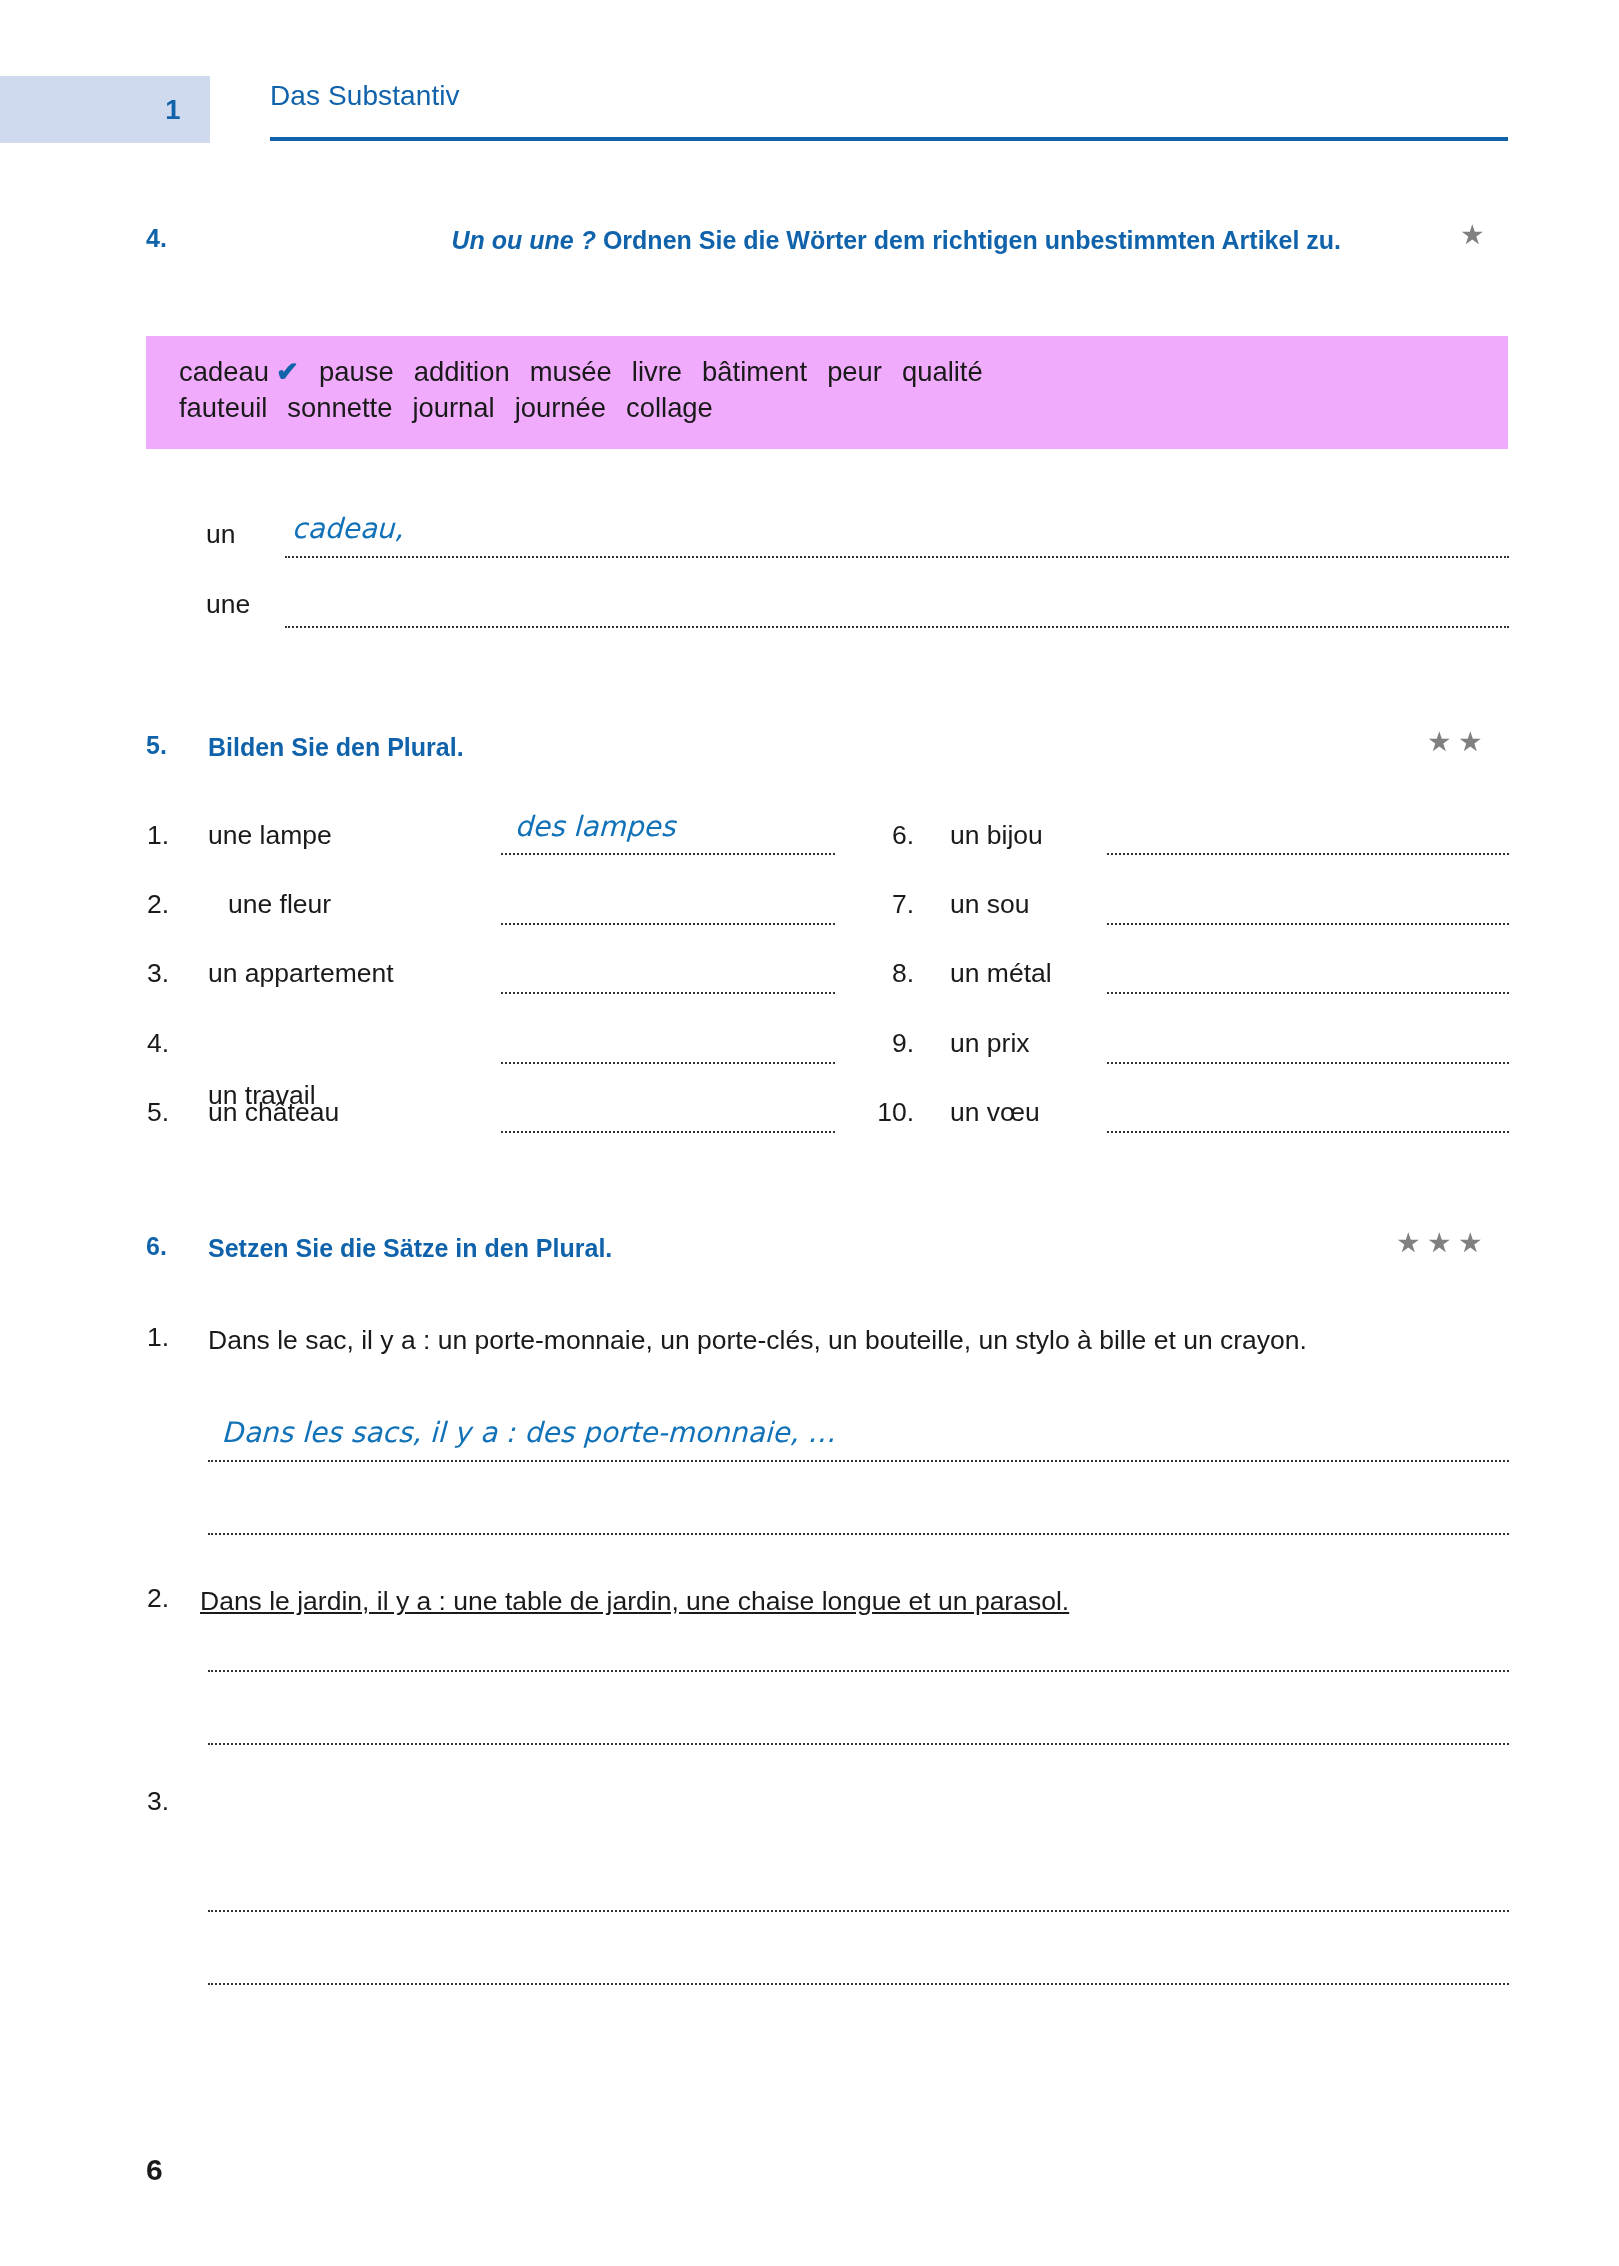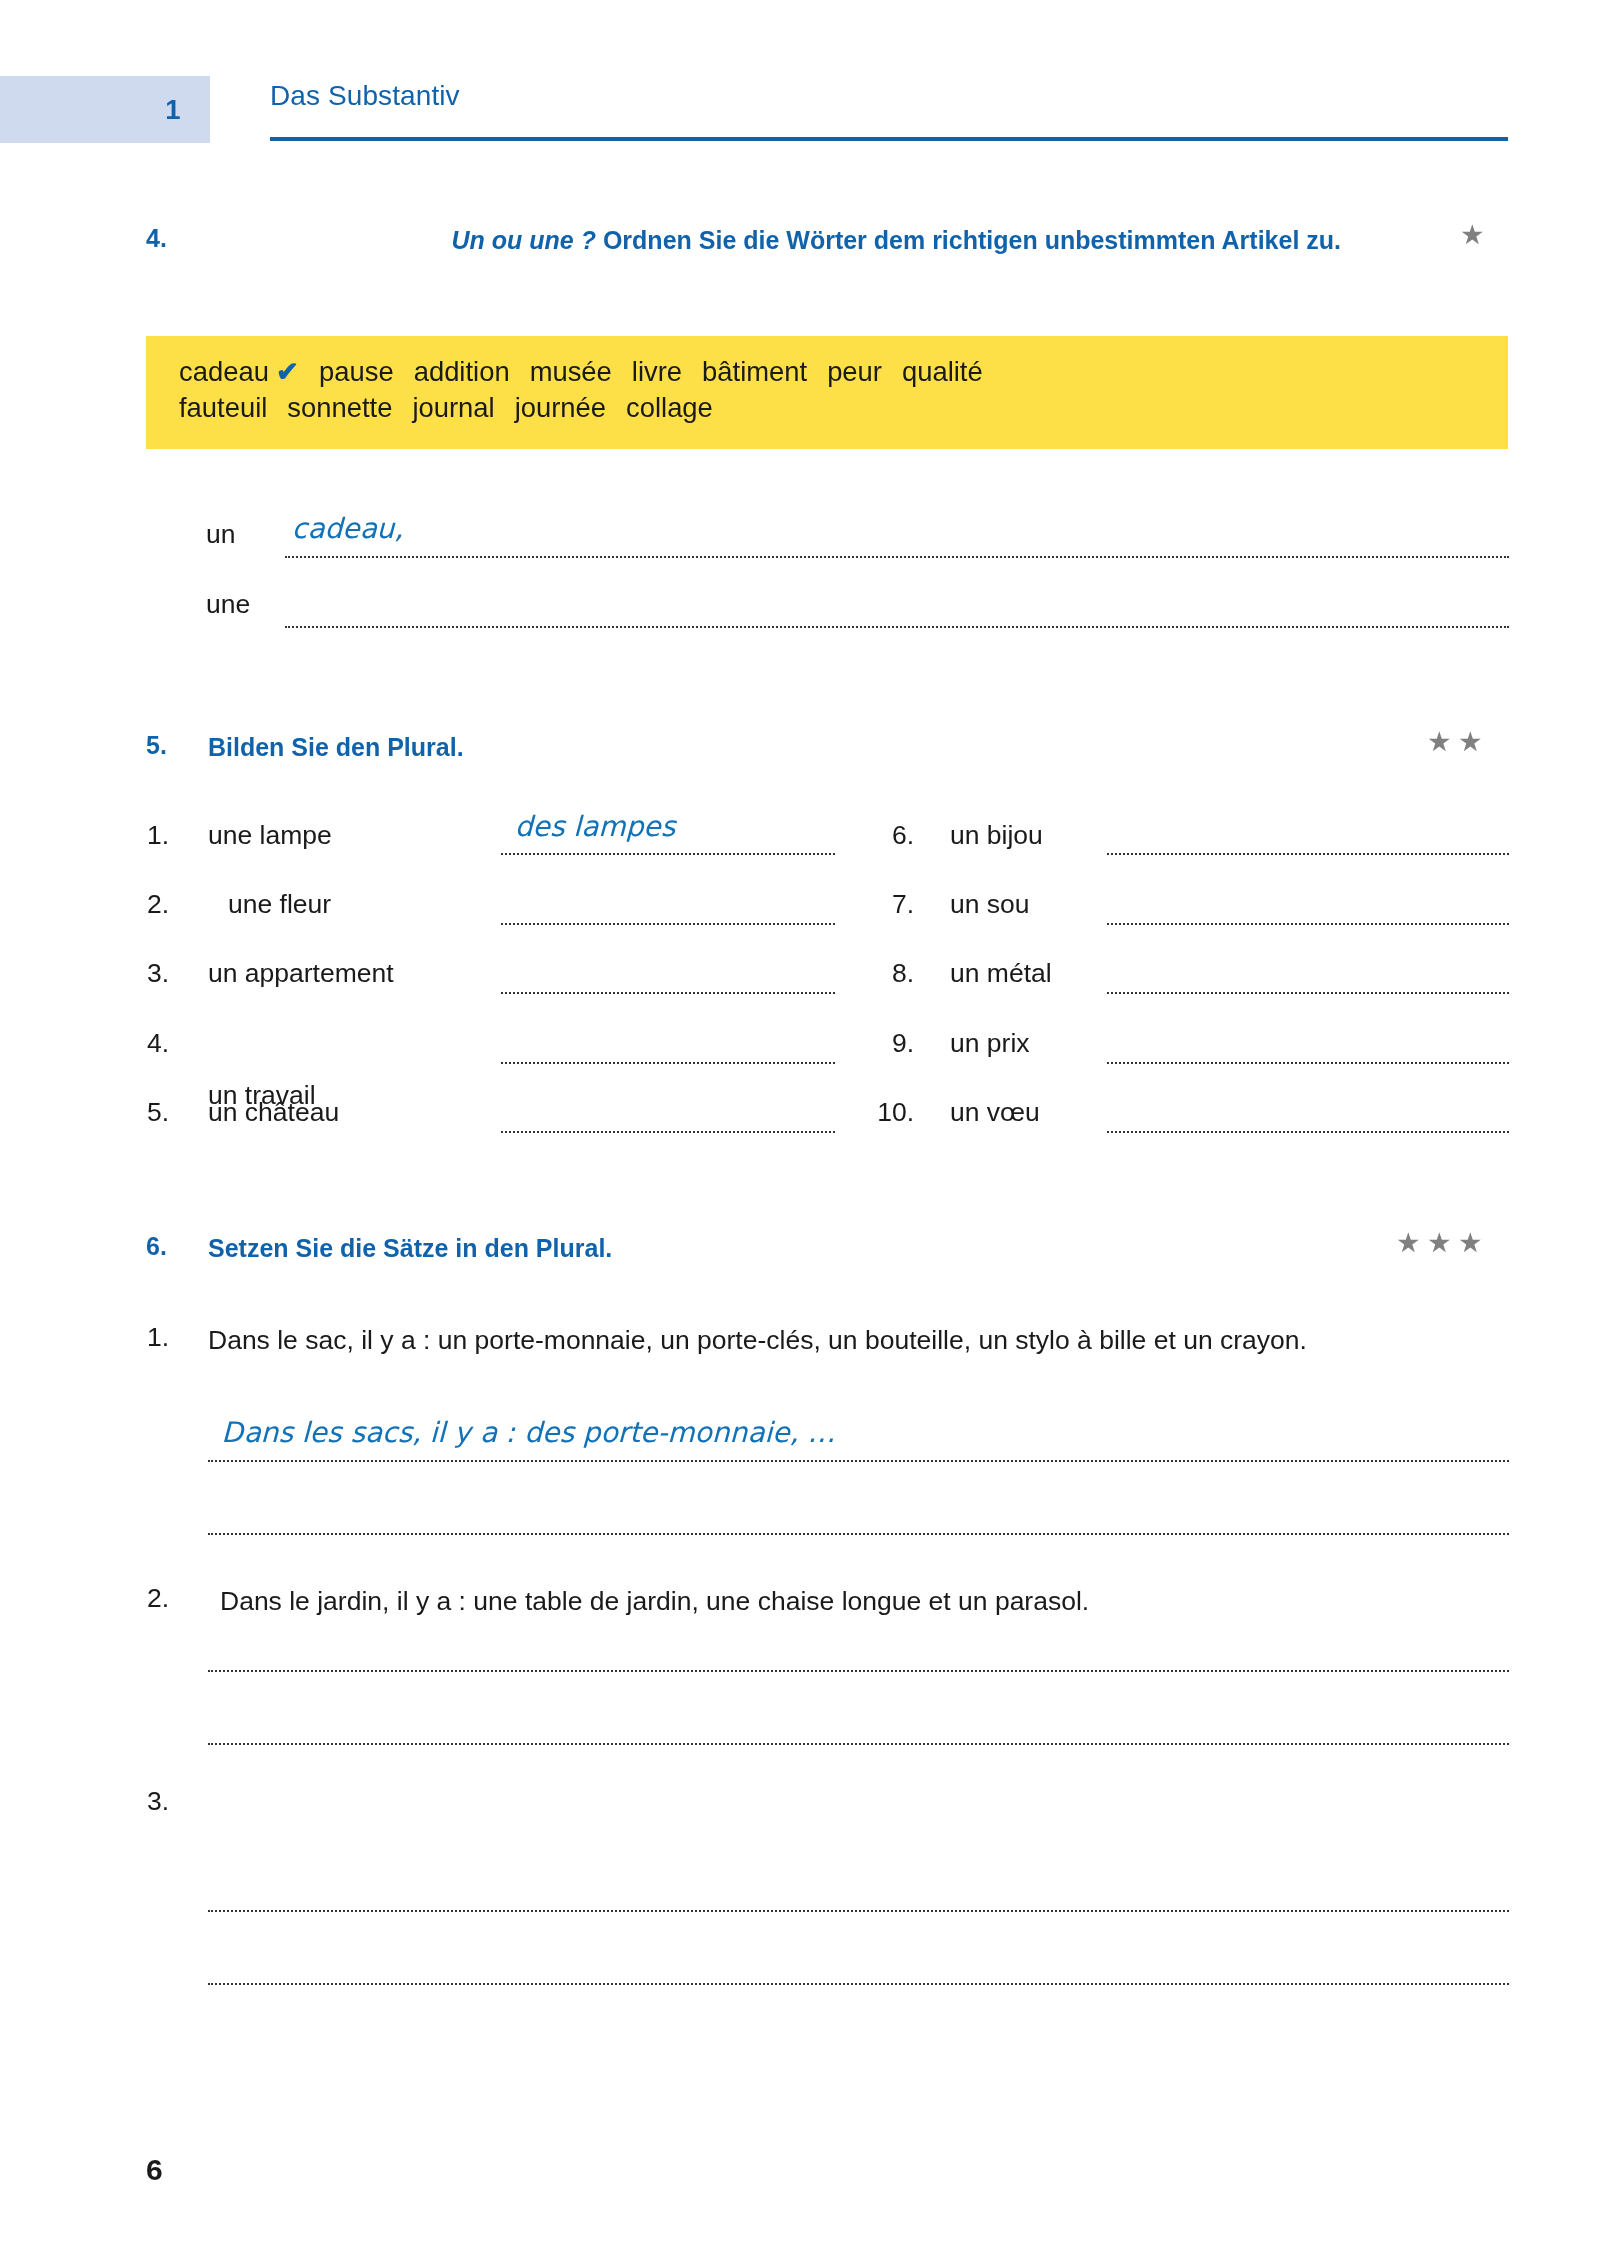--- a/index.html
+++ b/index.html
@@ -88,21 +88,21 @@
   }
 
   
   .wordbank {
     position: absolute;
     left: 146px;
     top: 336px;
     width: 1362px;
     padding: 18.3px 33px 22px 33px;
     box-sizing: border-box;
-    background: #fde047;
+    background: #f0abfc;
   }
   .wb-row {
     color: #1a1a1a;
     font-size: 27.4px;
     line-height: 1.32;
     white-space: nowrap;
   }
   .wb-word { margin-right: 20px; }
   .wb-check {
     color: #1063ab;
@@ -263,21 +263,21 @@
   <div class="ex-title" style="left:208px; top:1232px;">Setzen Sie die Sätze in den Plural.</div>
   <div class="stars" style="left:1396px; top:1229px;">★★★</div>
 
   <div class="sent-num" style="left:123px; top:1322px; width:46px;">1.</div>
   <div class="sent-text" style="left:208px; top:1322px; width:1215px;">Dans le sac, il y a : un porte-monnaie, un porte-clés, un bouteille, un stylo à bille et un crayon.</div>
   <div class="hand" style="left:224px; top:1416px;">Dans les sacs, il y a : des porte-monnaie, …</div>
   <div class="dotline" style="left:208px; top:1460px; width:1301px;"></div>
   <div class="dotline" style="left:208px; top:1533px; width:1301px;"></div>
 
   <div class="sent-num" style="left:123px; top:1583px; width:46px;">2.</div>
-  <div class="sent-text" style="left:220px; top:1583px; width:1215px;">Dans le jardin, il y a : une table de jardin, une chaise longue et un parasol.</div>
+  <div class="sent-text" style="left:200px; top:1583px; width:1215px;text-decoration:underline;">Dans le jardin, il y a : une table de jardin, une chaise longue et un parasol.</div>
   <div class="hand" style="left:224px; top:1608px;"></div>
   <div class="dotline" style="left:208px; top:1670px; width:1301px;"></div>
   <div class="dotline" style="left:208px; top:1743px; width:1301px;"></div>
 
   <div class="sent-num" style="left:123px; top:1786px; width:46px;">3.</div>
   <div class="hand" style="left:224px; top:1846px;"></div>
   <div class="dotline" style="left:208px; top:1910px; width:1301px;"></div>
   <div class="dotline" style="left:208px; top:1983px; width:1301px;"></div>
 
   <div class="pagenum">6</div>

